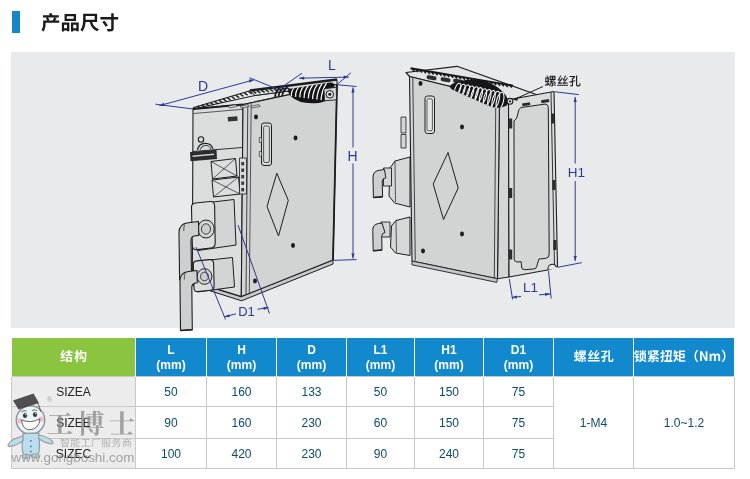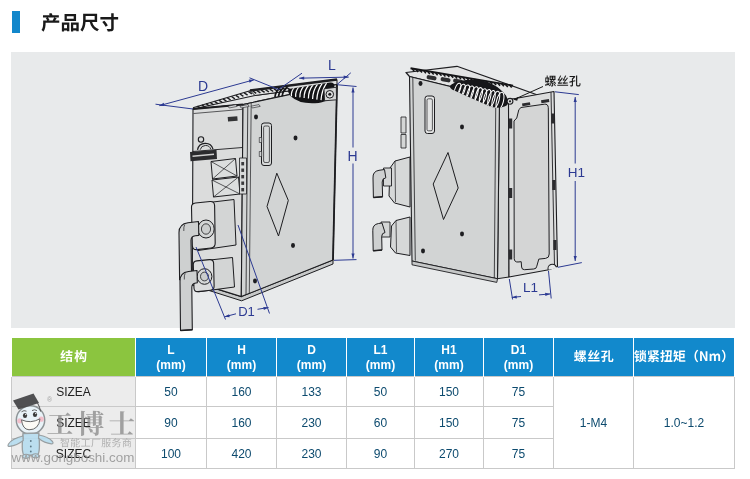--- a/index.html
+++ b/index.html
@@ -57,21 +57,21 @@
         <td>60</td>
         <td>150</td>
         <td>75</td>
       </tr>
 <tr style="height:30px">
         <td class="first">SIZEC</td>
         <td>100</td>
         <td>420</td>
         <td>230</td>
         <td>90</td>
-        <td>270</td>
+        <td>240</td>
         <td>75</td>
       </tr>
 </tbody>
   </table>
 <svg width="750" height="479" viewBox="0 0 750 479" style="position:absolute;left:0;top:0;z-index:5">
     <g stroke-linejoin="round">
       <path d="M193,109 L243,104.5 L337,84.5 L255,95.5 Z" fill="#e4e5e5" stroke="#1d1d20" stroke-width="1.1"></path>
       <path d="M255,95.5 L337,84.5 L337,79.5 L250,90.5 Z" fill="#dfe0e0" stroke="#1d1d20" stroke-width="1"></path>
       <path d="M250,90.5 L337,79.5" stroke="#1d1d20" stroke-width="2.4" fill="none"></path>
       <path d="M197.5,106.1 l3.4,2.3" stroke="#1d1d20" stroke-width="1.4" fill="none"></path>

